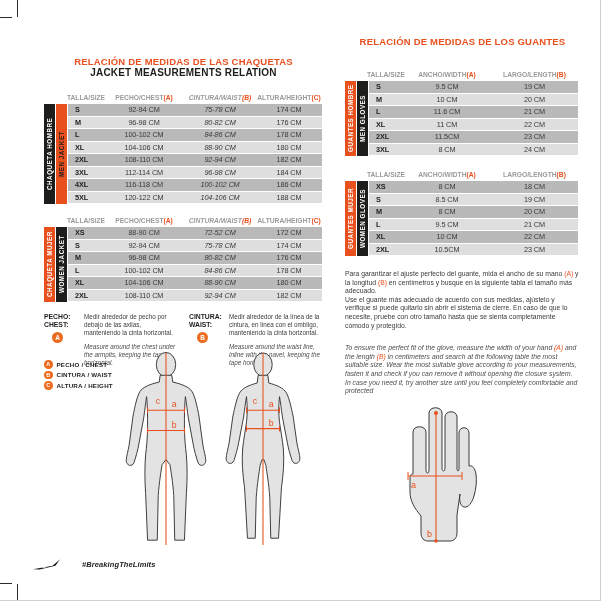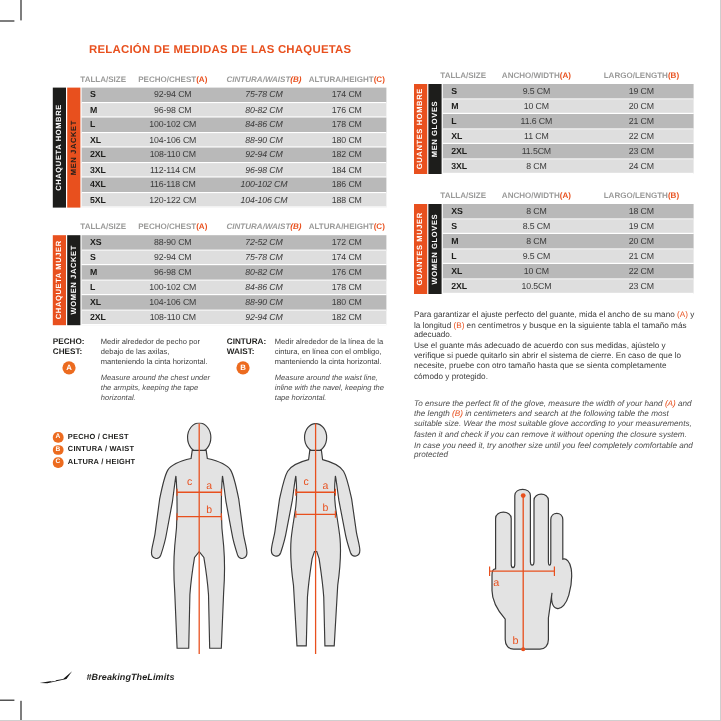--- a/index.html
+++ b/index.html
@@ -7,21 +7,21 @@
         font-family:"Liberation Sans",sans-serif;box-sizing:border-box;
         border-right:1px solid #cfcfcf;border-bottom:1px solid #cfcfcf;}
   
   .cm{position:absolute;background:#2a2a2a;}
   .cm.tlv{left:17px;top:0;width:1px;height:17px;}
   .cm.tlh{left:0;top:17px;width:12px;height:1px;}
   .cm.blv{left:17px;top:584px;width:1px;height:17px;}
   .cm.blh{left:0;top:583px;width:12px;height:1px;}
 
   .col{position:absolute;top:36px;}
-  .col-left{left:44px;width:279px;}
+  .col-left{left:44px;width:279px;margin-top:20px;}
   .col-right{left:345px;width:235px;}
 
   .t-es{font-size:9.5px;font-weight:bold;color:#E8501E;text-align:center;letter-spacing:.2px;line-height:11px;}
   .t-en{font-size:10px;font-weight:bold;color:#1d1d1b;text-align:center;letter-spacing:.2px;line-height:11px;}
 
   
   .tbl{margin-top:13px;}
   .tbl.mt10{margin-top:10px;}
   .tbl.mt21{margin-top:21px;}
   .tbl.mt12{margin-top:12px;}
@@ -65,35 +65,36 @@
   .para{margin-top:14px;font-size:6.8px;color:#3a3a3a;line-height:8.6px;}
   .para p{margin:0;}
   .para .en{font-style:italic;color:#4d4d4d;}
   .para .gap{margin-top:9px;}
 
   .fig{position:absolute;}
   .fig-male{left:116px;top:352px;}
   .fig-female{left:212px;top:352px;}
   .fig-hand{left:398px;top:404px;}
 
-  .footer{position:absolute;left:33px;top:558px;display:flex;align-items:center;gap:11px;}
+  .footer{position:absolute;left:33px;top:558px;display:flex;align-items:center;gap:21px;}
   .hashtag{font-size:7.5px;font-weight:bold;font-style:italic;color:#1d1d1b;letter-spacing:.1px;}
 </style>
 </head>
 <body>
 
 <div class="page">
 
   <div class="cm tlv"></div>
   <div class="cm tlh"></div>
   <div class="cm blv"></div>
   <div class="cm blh"></div>
 
   <div class="col col-left">
     <div class="t-es">RELACIÓN DE MEDIDAS DE LAS CHAQUETAS</div>
+    <div class="t-en">JACKET MEASUREMENTS RELATION</div>
 
     <div class="tbl jk dark-first">
       <div class="thead">
         <div class="hc c0">TALLA/SIZE</div>
         <div class="hc c1">PECHO/CHEST <span class="oletter">(A)</span></div>
         <div class="hc c2">CINTURA/WAIST <span class="oletter">(B)</span></div>
         <div class="hc c3">ALTURA/HEIGHT <span class="oletter">(C)</span></div>
       </div>
       <div class="tbody">
         <div class="vbar s1">
@@ -275,20 +276,21 @@
     <line x1="67" y1="57" x2="67" y2="63" stroke="#E8501E" stroke-width="1"></line>
     <line x1="33" y1="79" x2="67" y2="79" stroke="#E8501E" stroke-width="1.1"></line>
     <line x1="33" y1="76" x2="33" y2="82" stroke="#E8501E" stroke-width="1"></line>
     <line x1="67" y1="76" x2="67" y2="82" stroke="#E8501E" stroke-width="1"></line>
     <text x="44" y="54" text-anchor="end" font-size="9" fill="#E8501E">c</text>
     <text x="56" y="57" font-size="9" fill="#E8501E">a</text>
     <text x="56" y="76" font-size="9" fill="#E8501E">b</text>
   </svg>
 
   <div class="col col-right">
+    <div class="t-es">RELACIÓN DE MEDIDAS DE LOS GUANTES</div>
 
     <div class="tbl gl orange-first mt21">
       <div class="thead">
         <div class="hc c0">TALLA/SIZE</div>
         <div class="hc c1">ANCHO/WIDTH <span class="oletter">(A)</span></div>
         <div class="hc c2">LARGO/LENGTH <span class="oletter">(B)</span></div>
       </div>
       <div class="tbody">
         <div class="vbar s1">
             <span>GUANTES HOMBRE</span>

